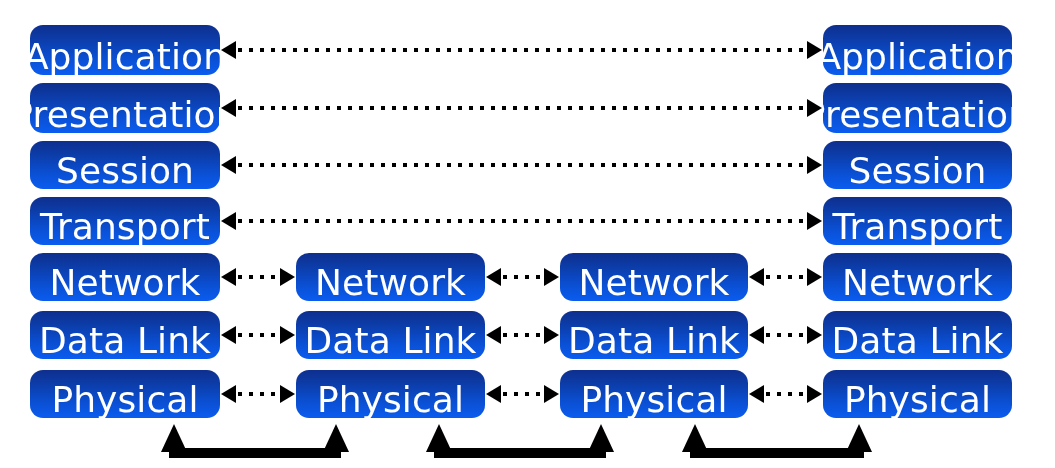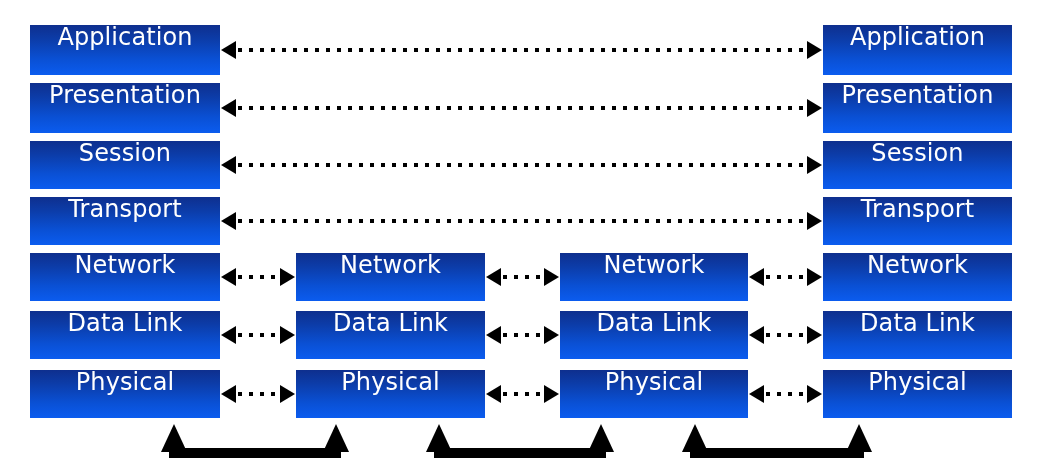--- a/index.html
+++ b/index.html
@@ -18,28 +18,29 @@
     background: #ffffff;
     overflow: hidden;
   }
   
   .layer-box {
     position: absolute;
     box-sizing: border-box;
     background: linear-gradient(to bottom, #0e2f8e 0%, #0c3ca8 28%, #0a50d4 68%, #0b5cef 100%);
     color: #ffffff;
     display: flex;
-    align-items: flex-start;
+    align-items: flex-end;
     justify-content: center;
     text-align: center;
-    font-size: 24px;
+    font-size: 36px;
     line-height: 1;
     letter-spacing: 0.1px;
     white-space: nowrap;
     user-select: none;
+    border-radius: 13px;
   }
   .layer-box .layer-label {
     display: block;
     padding: 0 4px;
   }
   
   .dot-conn {
     position: absolute;
     height: 22px;
     pointer-events: none;

